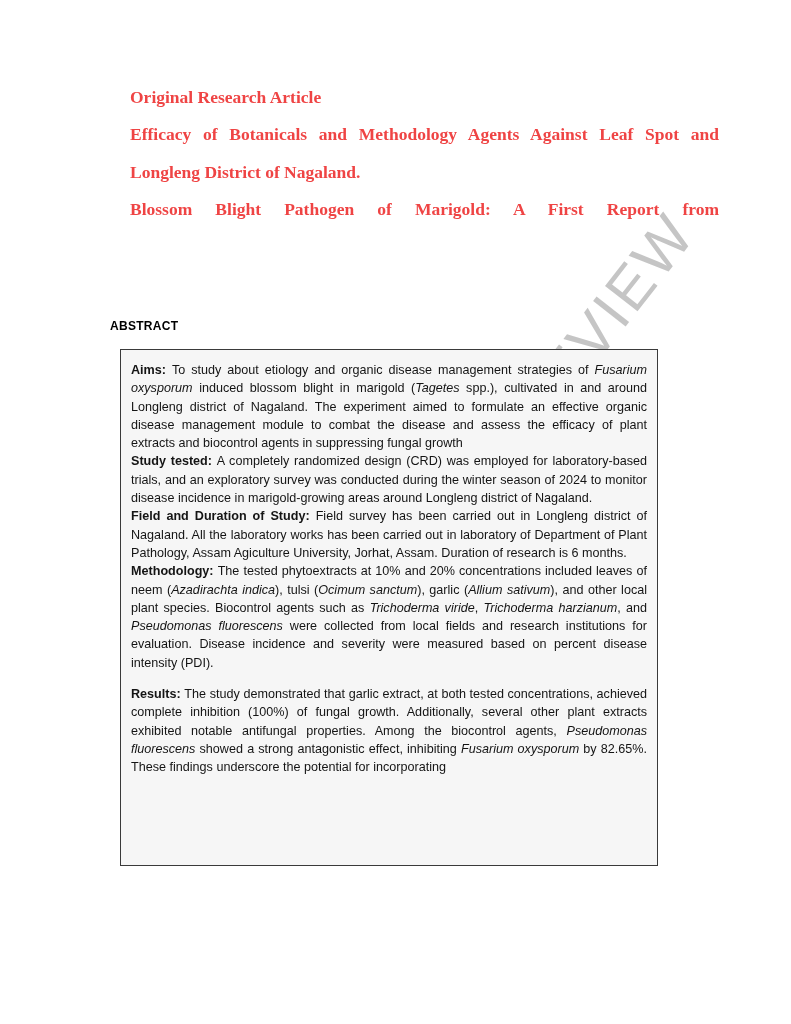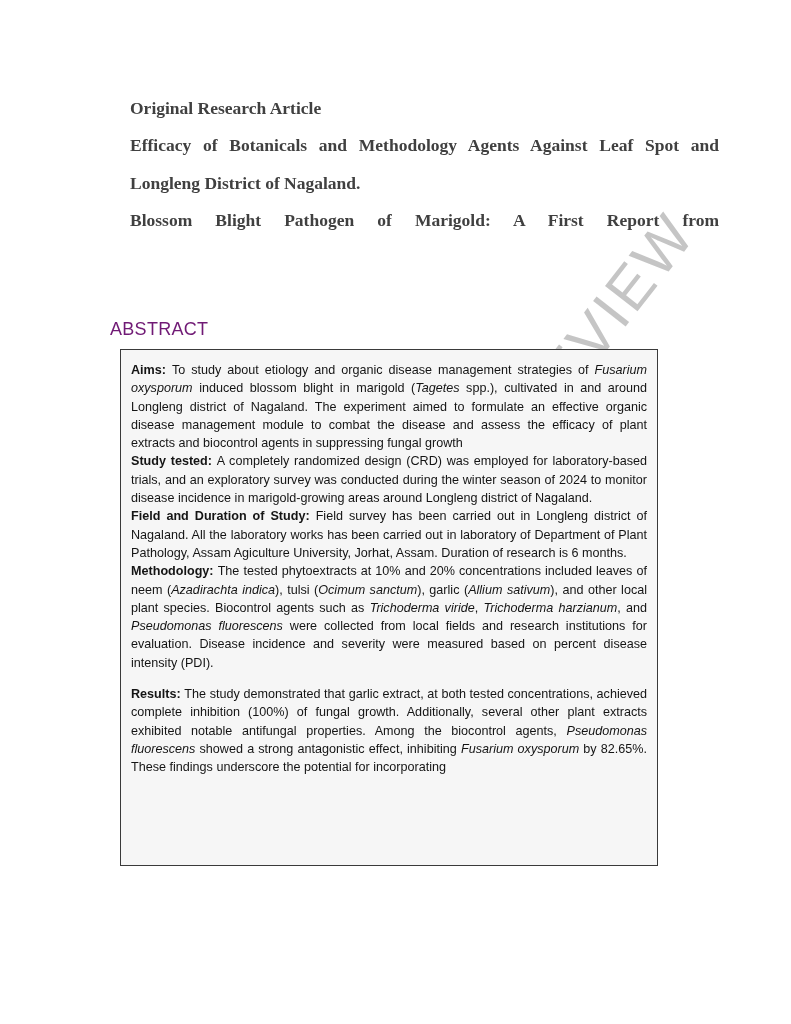--- a/index.html
+++ b/index.html
@@ -24,45 +24,45 @@
     font-size: 60px;
     letter-spacing: 3px;
     color: rgba(90, 90, 90, 0.35);
     transform: rotate(-52deg);
     z-index: 1;
     white-space: nowrap;
     user-select: none;
   }
   .title-block {
     position: absolute;
-    left: 130px; top: 90px;
+    left: 130px; top: 79px;
     width: 589px;
     z-index: 3;
     font-family: "Liberation Serif", serif;
     font-weight: bold;
     font-size: 17.5px;
     line-height: 2.14;
-    color: #404040;
+    color: #ef4444;
   }
   .article-type { text-align: left; }
   .title-line {
     text-align: justify;
     text-align-last: justify;
   }
   .title-line.last {
     text-align-last: left;
   }
   .abstract-heading {
     position: absolute;
     left: 110px; top: 319px;
     z-index: 3;
-    font-size: 18px;
-    font-weight: normal;
+    font-size: 12px;
+    font-weight: bold;
     letter-spacing: 0.3px;
-    color: #701a75;
+    color: #000000;
   }
   .abstract-box {
     position: absolute;
     left: 120px; top: 349px;
     width: 538px;
     min-height: 517px;
     background: #f6f6f6;
     border: 1px solid #3a3a3a;
     padding: 11px 10px 12px 10px;
     z-index: 2;

